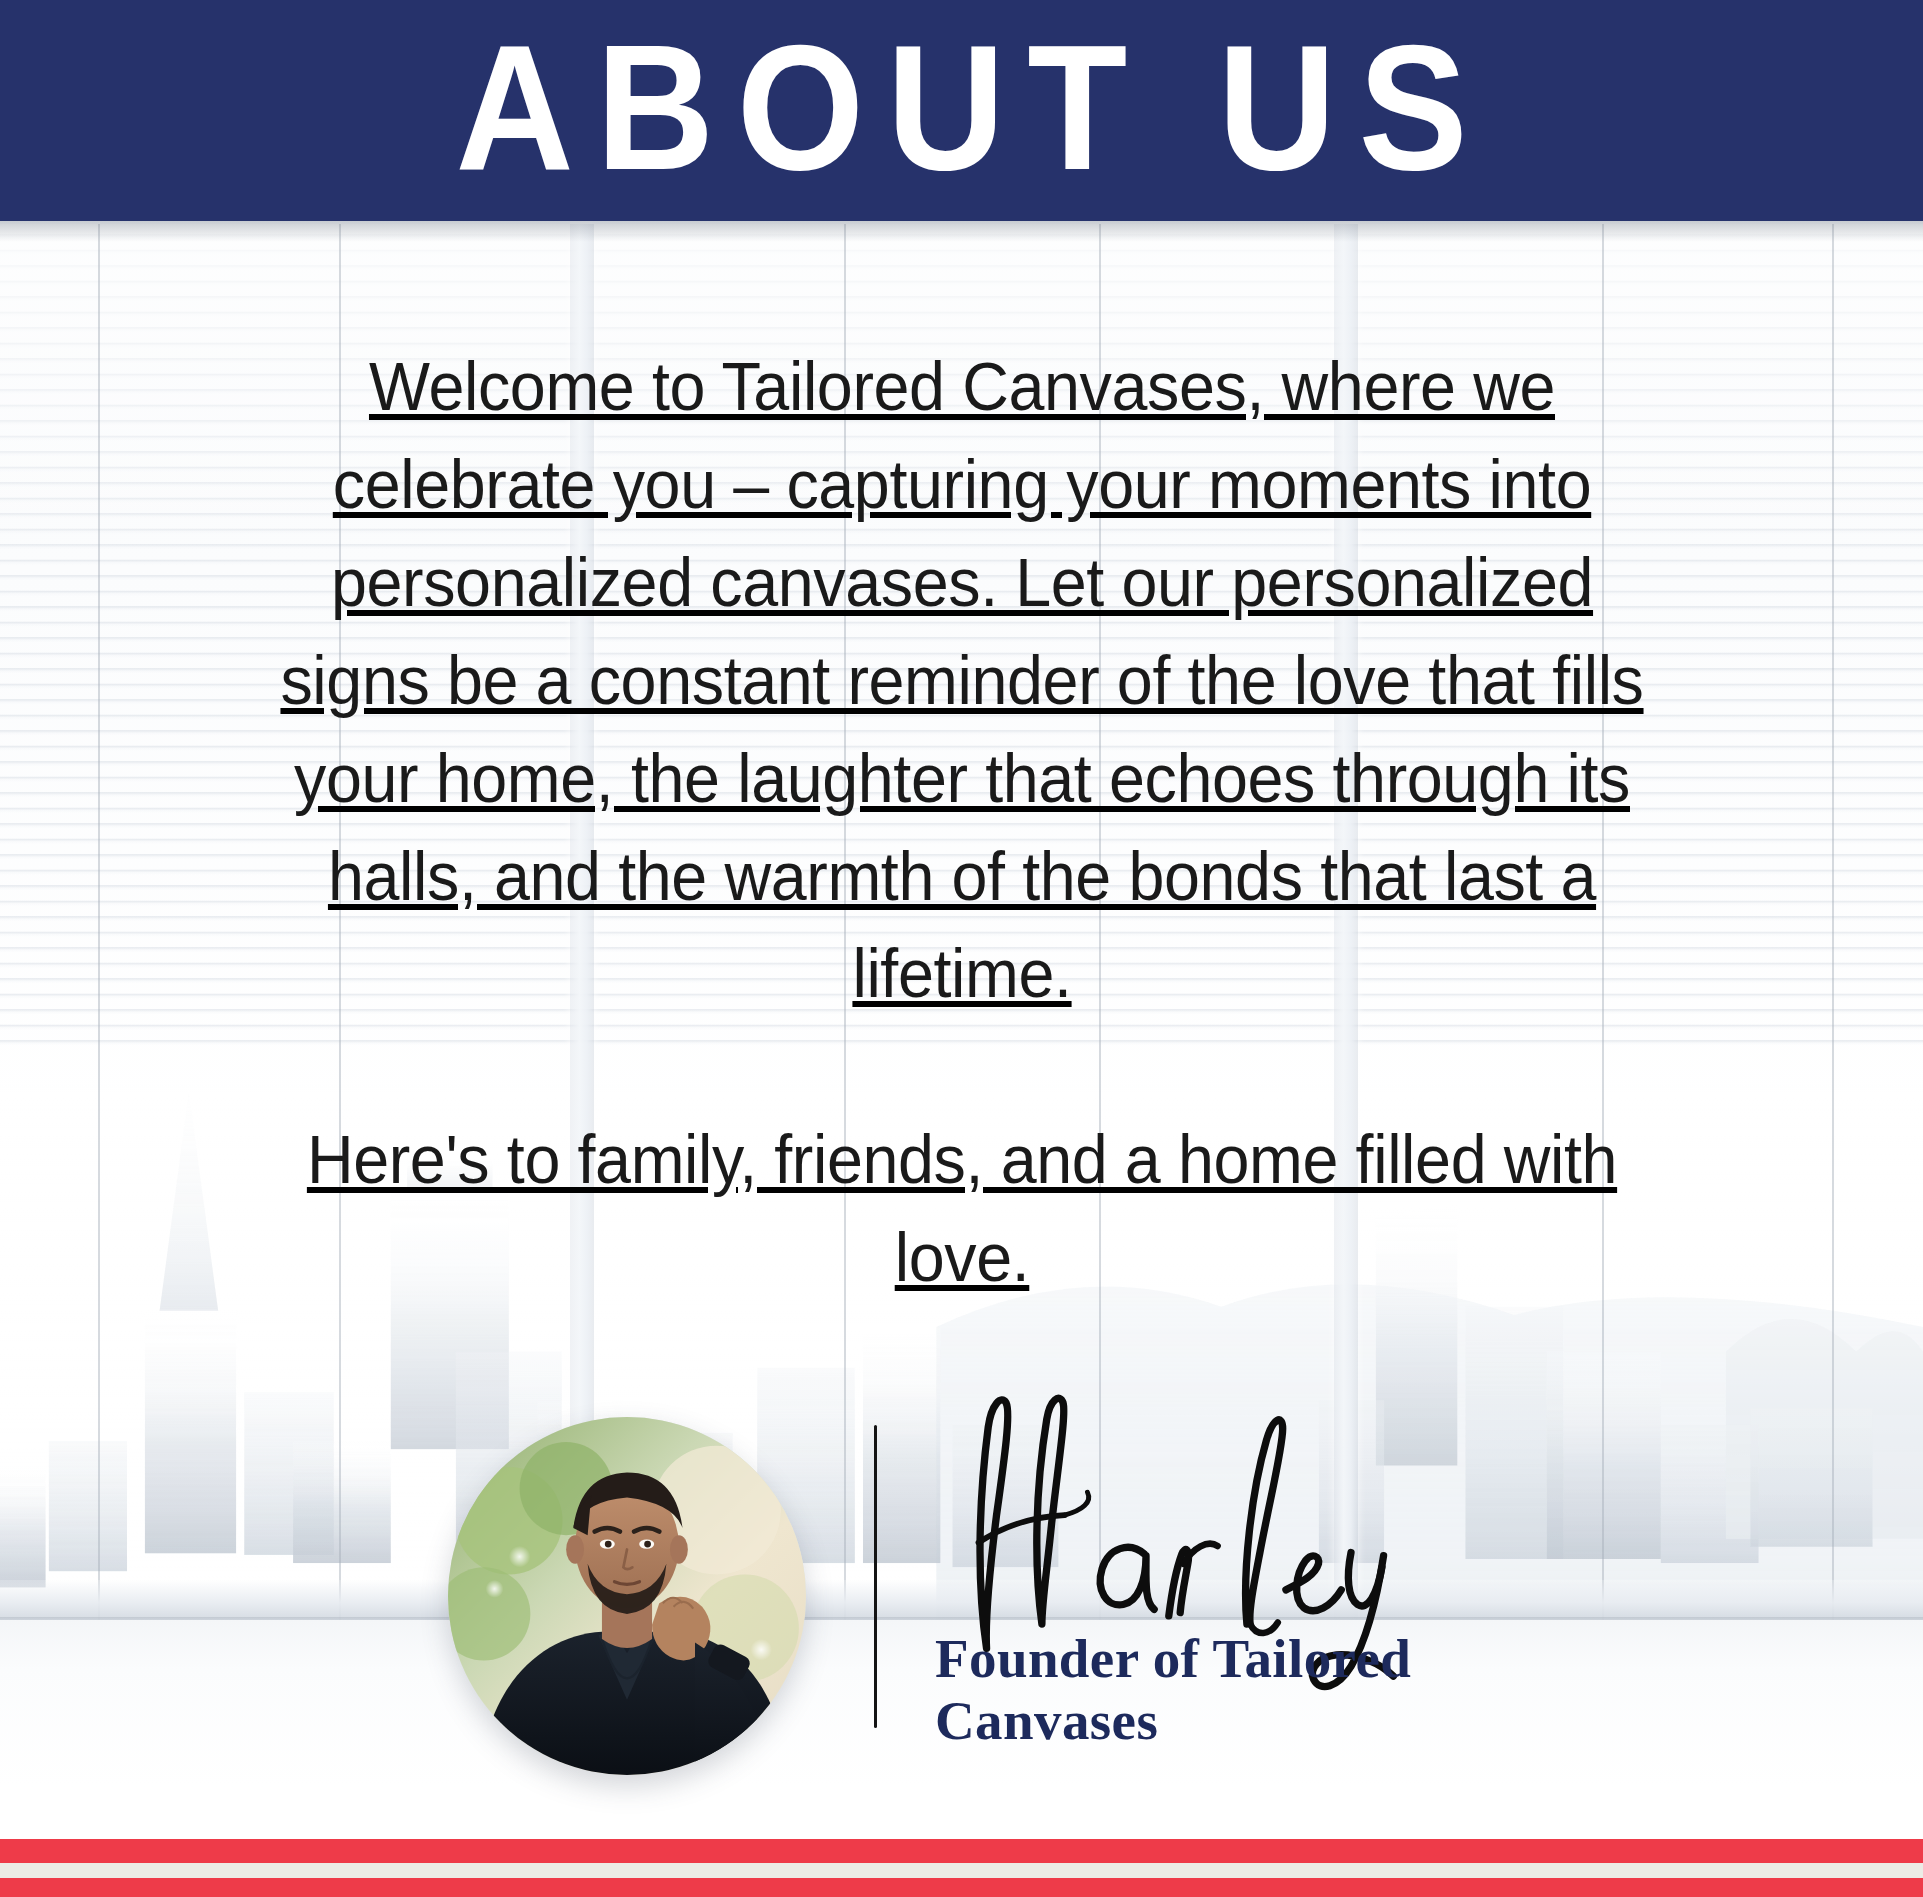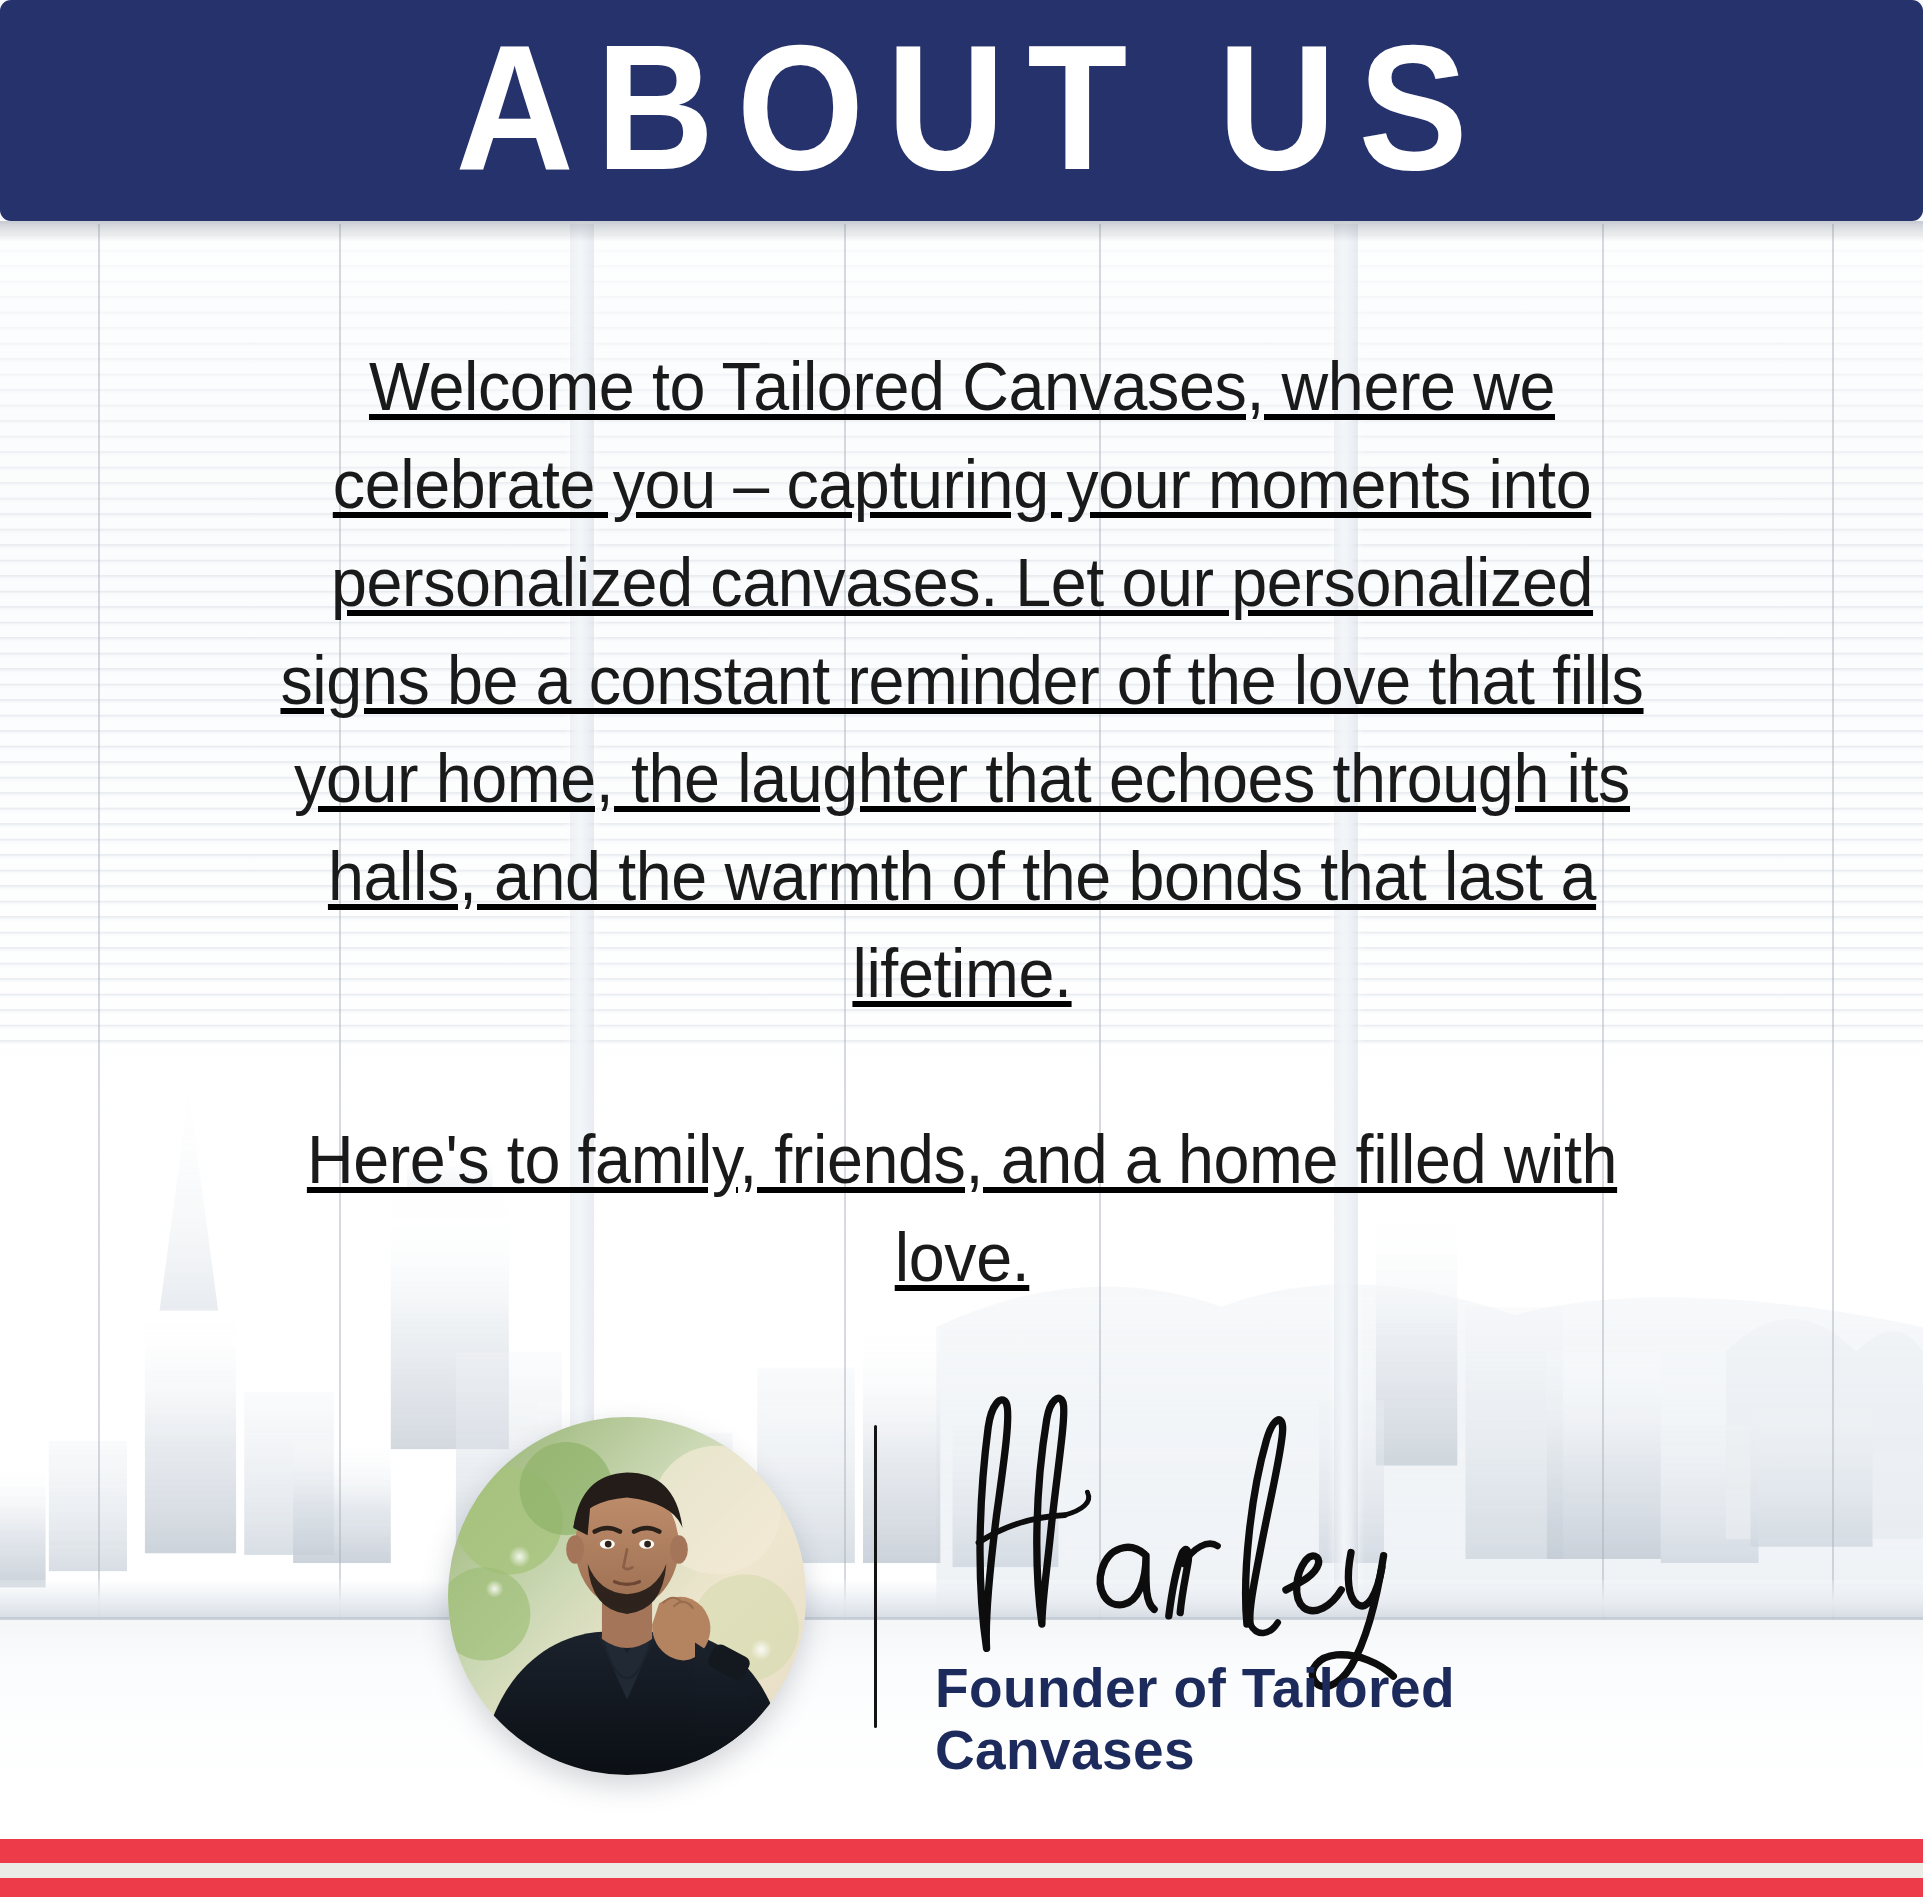--- a/index.html
+++ b/index.html
@@ -75,21 +75,20 @@
     background:linear-gradient(90deg,rgba(226,230,236,.55),rgba(243,246,249,.96) 40%,rgba(236,240,245,.9) 70%,rgba(210,216,224,.5));
     box-shadow:0 0 8.1px rgba(255,255,255,.8);
   }
 
   
   .header{
     position:absolute;left:0;top:0;width:1923px;height:221px;
     background:#26326b;
     display:flex;align-items:center;justify-content:center;
     z-index:5;
-    border-radius:11px;
   }
   .header-title{
     color:#ffffff;
     font-family:"Liberation Sans", sans-serif;
     font-weight:700;
     font-size:178px;
     line-height:1;
     letter-spacing:24.4px;
     text-indent:24.4px;
     transform:scaleX(.92);
@@ -144,27 +143,26 @@
     position:absolute;left:928px;top:-4.1px;
     width:619px;height:301px;
   }
   .sig-name svg{display:block;width:100%;height:100%;overflow:visible;}
 
   
   .sig-role{
     position:absolute;left:935px;top:244px;
     width:635px;
     color:#1d2a5c;
-    font-family:Liberation Sans, sans-serif;
+    font-family:Liberation Serif, serif;
     font-weight:700;
     font-size:55px;
     line-height:1.12;
     letter-spacing:0.4px;
     white-space:pre-line;
-    margin-top:30px;
   }
 
   
   .stripe{position:absolute;left:0;width:1923px;z-index:8;}
   .stripe-a{top:1839px;height:23.6px;background:#ee3b49;}
   .stripe-gap{top:1863px;height:14.7px;background:#ecece6;}
   .stripe-b{top:1878px;height:20.4px;background:#ee3b49;}
 </style>
 </head>
 <body>

